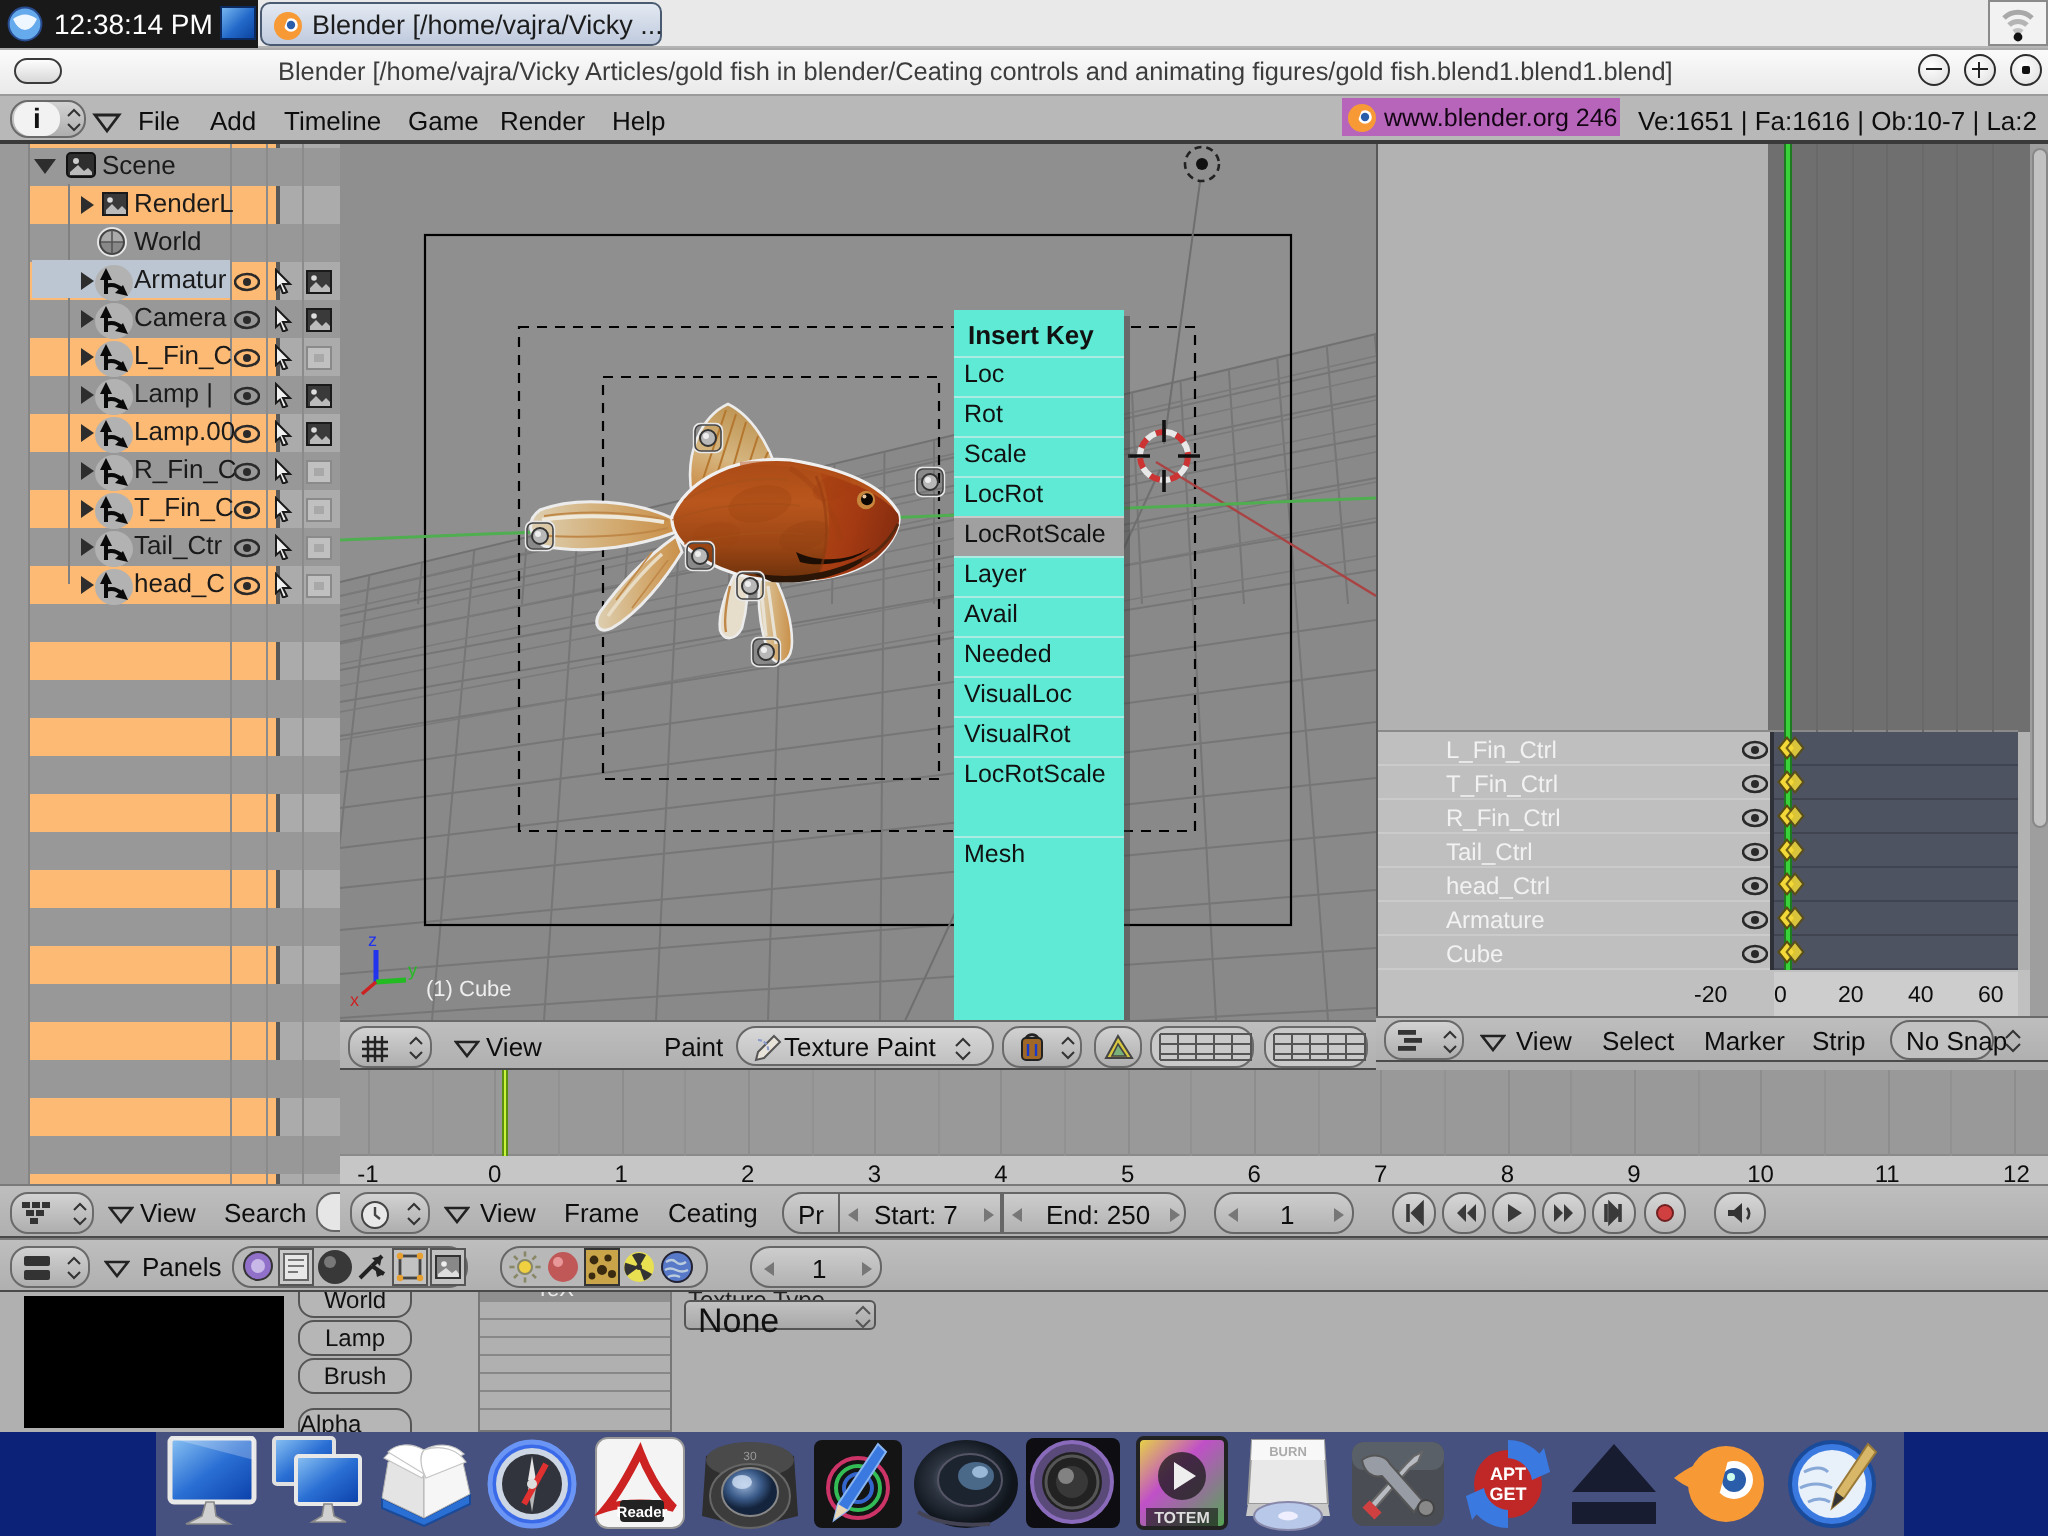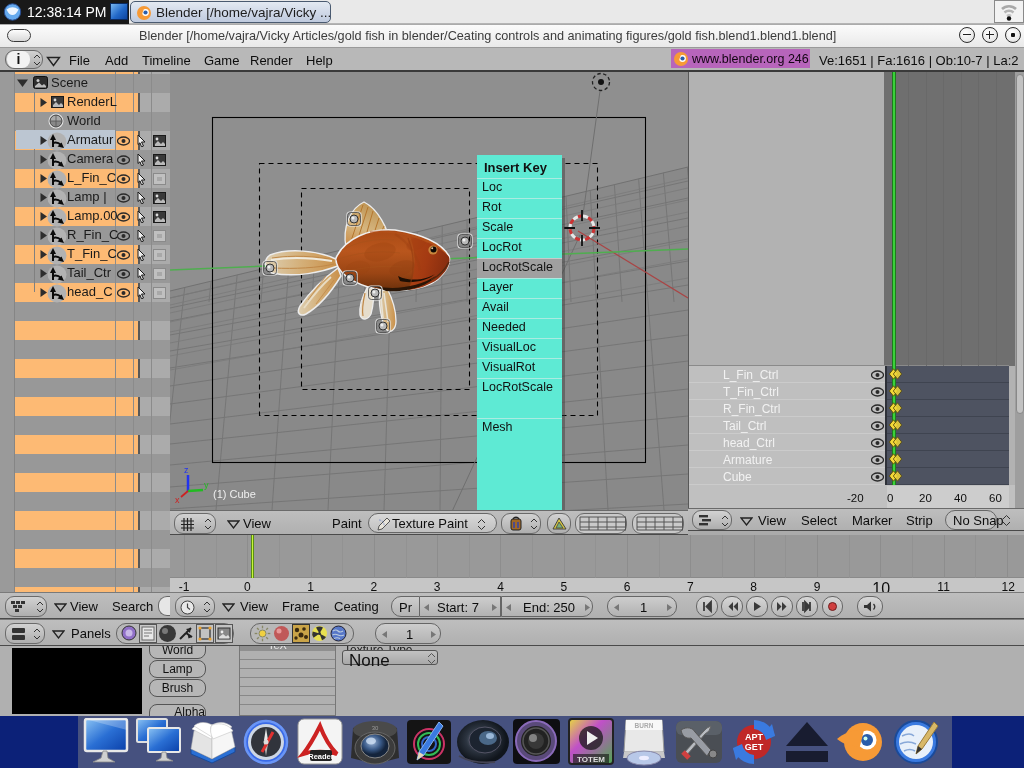--- a/index.html
+++ b/index.html
@@ -753,21 +753,21 @@
   <div class="abs tx" style="left:69.3px;top:45px;width:16px;text-align:center;font-size:12px">0</div>
   <div class="abs tx" style="left:132.6px;top:45px;width:16px;text-align:center;font-size:12px">1</div>
   <div class="abs tx" style="left:195.89999999999998px;top:45px;width:16px;text-align:center;font-size:12px">2</div>
   <div class="abs tx" style="left:259.2px;top:45px;width:16px;text-align:center;font-size:12px">3</div>
   <div class="abs tx" style="left:322.5px;top:45px;width:16px;text-align:center;font-size:12px">4</div>
   <div class="abs tx" style="left:385.79999999999995px;top:45px;width:16px;text-align:center;font-size:12px">5</div>
   <div class="abs tx" style="left:449.09999999999997px;top:45px;width:16px;text-align:center;font-size:12px">6</div>
   <div class="abs tx" style="left:512.4px;top:45px;width:16px;text-align:center;font-size:12px">7</div>
   <div class="abs tx" style="left:575.6999999999999px;top:45px;width:16px;text-align:center;font-size:12px">8</div>
   <div class="abs tx" style="left:639.0px;top:45px;width:16px;text-align:center;font-size:12px">9</div>
-  <div class="abs tx" style="left:702.3px;top:45px;width:16px;text-align:center;font-size:16px">10</div>
+  <div class="abs tx" style="left:702.3px;top:45px;width:16px;text-align:center;font-size:12px">10</div>
   <div class="abs tx" style="left:765.5999999999999px;top:45px;width:16px;text-align:center;font-size:12px">11</div>
   <div class="abs tx" style="left:828.9px;top:45px;width:16px;text-align:right;font-size:12px">12</div>
 </div>
 
 <div class="abs" id="timelinehdr" style="z-index:6;left:170px;top:592px;width:854px;height:27px;background:linear-gradient(#bebebe,#b0b0b0);border-top:1px solid #7a7a7a;border-bottom:1px solid #4a4a4a">
   <div class="abs rbtn" style="left:5px;top:3px;width:40px;height:21px">
     <svg class="abs" style="left:4px;top:3px" width="15" height="15">
         <circle cx="7.5" cy="7.5" r="6.5" fill="#e8e8e8" stroke="#444"></circle>
         <path d="M7.5 3.5 V7.5 L10 9.5" fill="none" stroke="#444" stroke-width="1.2"></path>
       </svg>
@@ -934,21 +934,21 @@
         <path d="M1 1 L6 4.5 L1 8 Z" fill="#777"></path>
       </svg>
     </div>
 </div>
 
 <div class="abs" id="buttonsws" style="left:0;top:646px;width:1024px;height:70px;background:#b0b0b0">
   <div class="abs" style="left:12px;top:2px;width:130px;height:66px;background:#000"></div>
   <div class="abs" style="left:149px;top:-4px;width:57px;height:17px;border:1px solid #555;border-radius:0 0 8px 8px;background:#b6b6b6;text-align:center;font-size:12px;color:#111">World</div>
   <div class="abs" style="left:149px;top:14px;width:57px;height:18px;border:1px solid #555;border-radius:8px;background:#b6b6b6;text-align:center;font-size:12px;color:#111;padding-top:1px">Lamp</div>
   <div class="abs" style="left:149px;top:33px;width:57px;height:18px;border:1px solid #555;border-radius:8px;background:#b6b6b6;text-align:center;font-size:12px;color:#111;padding-top:1px">Brush</div>
-  <div class="abs" style="left:149px;top:58px;width:57px;height:14px;border:1px solid #555;border-radius:8px 8px 0 0;background:#b6b6b6;text-align:right;font-size:12px;color:#111">Alpha</div>
+  <div class="abs" style="left:149px;top:58px;width:57px;height:14px;border:1px solid #555;border-radius:8px 8px 0 0;background:#b6b6b6;text-align:left;font-size:12px;color:#111">Alpha</div>
   <div class="abs" style="left:239px;top:-2px;width:97px;height:72px;background:#b0b0b0;border:1px solid #777">
     <div class="abs" style="left:0;top:0;width:95px;height:6px;background:#8f8f8f;overflow:hidden">
         <div class="abs" style="left:28px;top:-6px;font-size:11px;color:#e8e8e8">TeX</div>
       </div>
     <div class="abs" style="left:0;top:14px;width:95px;height:1px;background:#888"></div>
     <div class="abs" style="left:0;top:23px;width:95px;height:1px;background:#888"></div>
     <div class="abs" style="left:0;top:32px;width:95px;height:1px;background:#888"></div>
     <div class="abs" style="left:0;top:41px;width:95px;height:1px;background:#888"></div>
     <div class="abs" style="left:0;top:50px;width:95px;height:1px;background:#888"></div>
     <div class="abs" style="left:0;top:59px;width:95px;height:1px;background:#888"></div>

